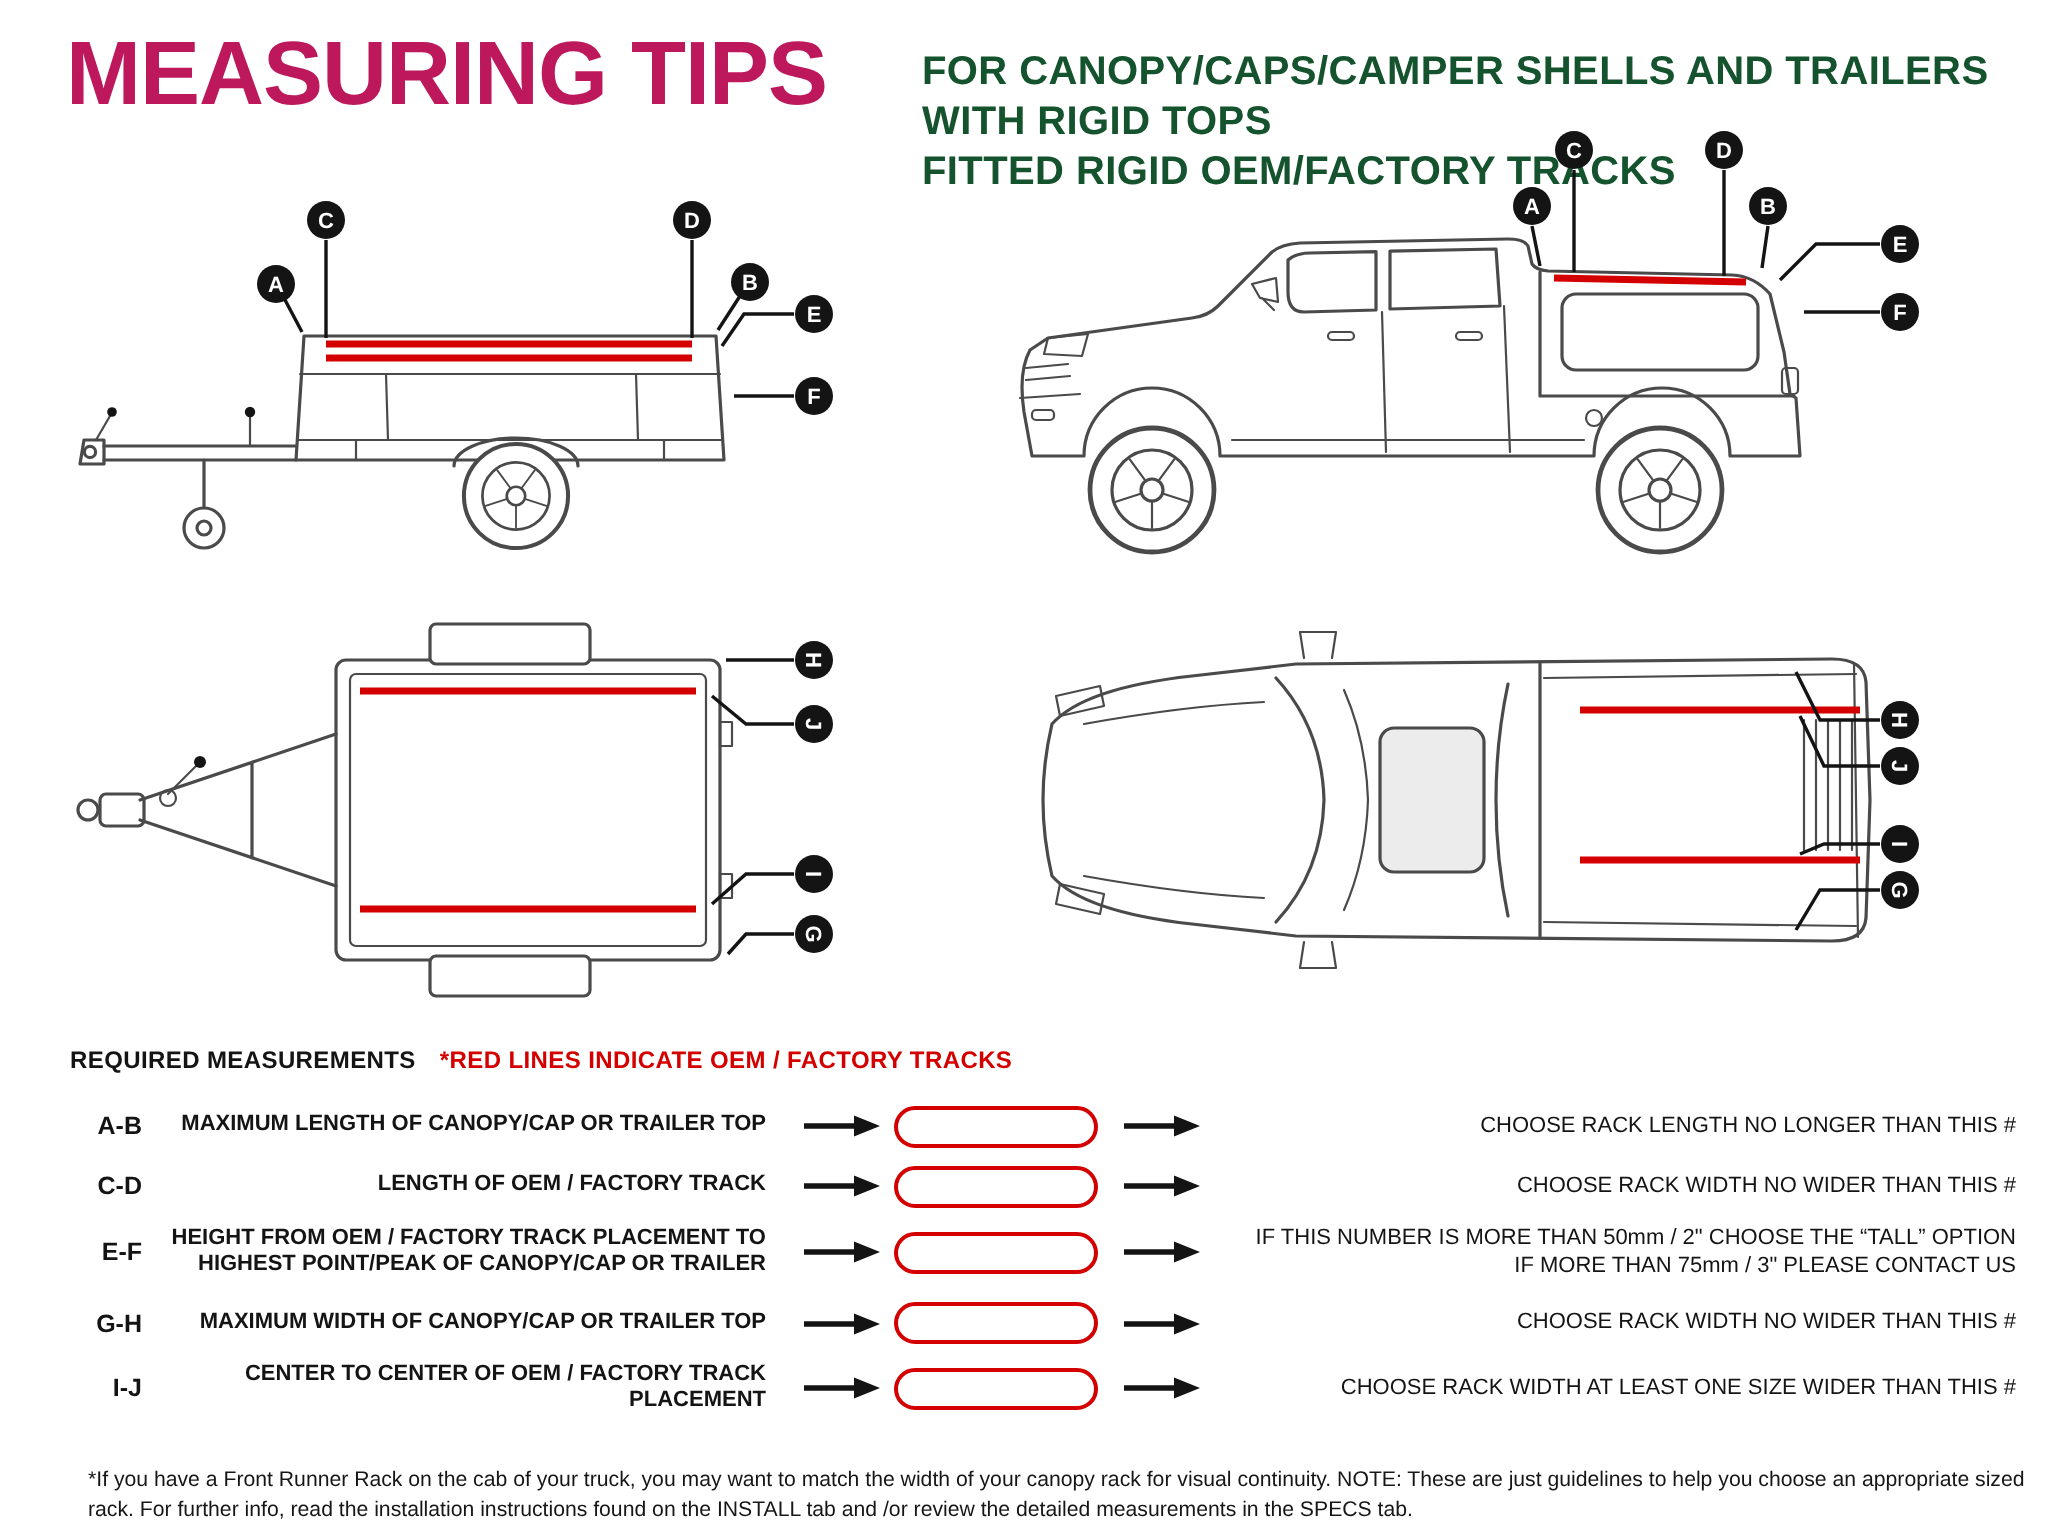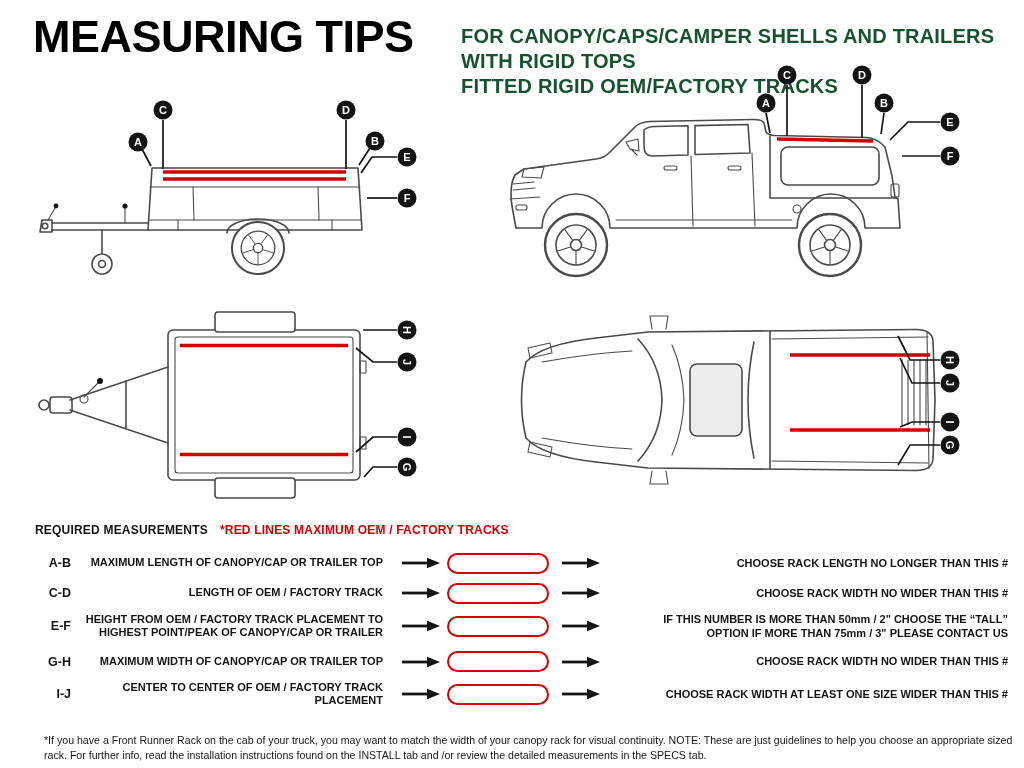--- a/index.html
+++ b/index.html
@@ -1,35 +1,35 @@
 <!DOCTYPE html>
 <html style="--red: #d40000; --ink: #1d1d1d; --line: #4a4a4a;"><head>
 <meta charset="utf-8">
 <style>
   * { box-sizing: border-box; }
   html,body { margin:0; padding:0; background:#fff; }
   .page { position:relative; width:1024px; height:768px; background:#fff;
           font-family:"Liberation Sans",sans-serif; color:var(--ink,#1d1d1d); overflow:hidden; }
   .title { position:absolute; left:33px; top:11px; margin:0; font-size:45px; font-weight:bold;
-           letter-spacing:-0.5px; color:#000000; white-space:nowrap; }
+           letter-spacing:-0.5px; color:#be185d; white-space:nowrap; }
   .subtitle { position:absolute; left:461px; top:24px; font-size:20px; font-weight:bold;
               line-height:1.24; letter-spacing:0.2px; color:#14532d; }
   .diag { position:absolute; }
   .legend { position:absolute; left:35px; top:523px; display:flex; gap:12px;
             font-size:12px; font-weight:bold; letter-spacing:0.2px; color:#141414; }
   .legend .red { color:var(--red,#d40000); }
   .rows { position:absolute; left:35px; top:552px; right:16px;text-align:right; }
   .mrow { display:grid; grid-template-columns:36px 324px 52px 104px 60px 1fr;
           align-items:center; min-height:22px; margin-bottom:8px; }
   .mrow.tall { margin-bottom:10px; }
   .mkey { font-size:12.5px; font-weight:bold; color:#141414; }
   .mdesc { font-size:11px; font-weight:bold; line-height:1.25; padding-right:12px; color:#141414; }
   .marrow { display:flex; justify-content:center; align-items:center; }
   .mpill { width:102px; height:21px; border:2.6px solid var(--red,#d40000); border-radius:12px; background:#fff; }
-  .mresult { font-size:11px; font-weight:bold; line-height:1.3; padding-left:8px; color:#141414; }
+  .mresult { font-size:11px; font-weight:normal; line-height:1.3; padding-left:8px; color:#141414; }
   .footnote { position:absolute; left:28px; top:717px; width:976px; margin:16px;
               font-size:10.6px; line-height:1.38; color:#161616; }
   
   .d-ln { fill:none; stroke:var(--line,#4a4a4a); stroke-width:1.6; stroke-linecap:round; stroke-linejoin:round; }
   .thin { stroke-width:1.1; }
   .fillw { fill:#fff; }
   .fillg { fill:#ececec; }
   .d-track { fill:none; stroke:var(--red,#d40000); stroke-width:3.4; }
   .d-call { fill:none; stroke:#141414; stroke-width:1.7; }
   .d-mark { fill:#141414; }
@@ -263,21 +263,21 @@
         <text class="d-letter" x="450" y="118" transform="rotate(90 450 114)">I</text>
       </g>
     <g>
         <circle class="d-mark" cx="450" cy="137" r="9.5"></circle>
         <text class="d-letter" x="450" y="141" transform="rotate(90 450 137)">G</text>
       </g>
   </svg>
 
   <div class="legend">
     <span>REQUIRED MEASUREMENTS</span>
-    <span class="red">*RED LINES MAXIMUM OEM / FACTORY TRACKS</span>
+    <span class="red">*RED LINES INDICATE OEM / FACTORY TRACKS</span>
   </div>
 
   <div class="rows">
 
     <div class="mrow">
       <span class="mkey">A-B</span>
       <span class="mdesc">MAXIMUM LENGTH OF CANOPY/CAP OR TRAILER TOP</span>
       <span class="marrow">
           <svg width="40" height="12" viewBox="0 0 40 12">
             <line x1="1" y1="6" x2="27" y2="6" stroke="#141414" stroke-width="2.8"></line>

